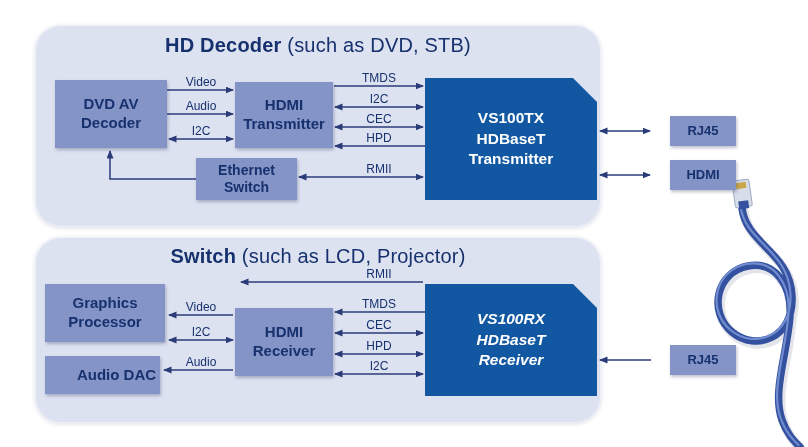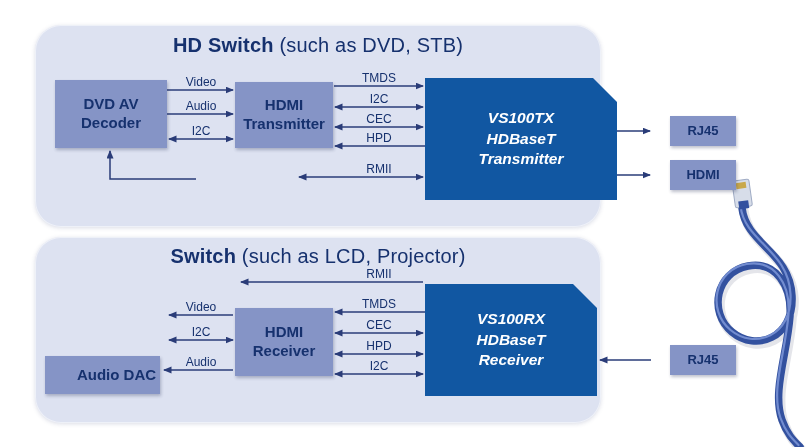--- a/index.html
+++ b/index.html
@@ -51,21 +51,21 @@
   .cable-hi   { stroke:#7e97d8; stroke-width:2.2; fill:none; stroke-linecap:round; opacity:.85; }
   .cable-sh   { stroke:rgba(30,40,80,.12); stroke-width:9.5; fill:none; stroke-linecap:round; }
 </style>
 </head>
 <body>
 
 <div class="stage">
 
   <div class="panel" style="left:35px; top:25px; width:566px; height:202px;">
     <div class="panel-title" style="top:9px;">
-      <span class="tmain">HD Switch</span>
+      <span class="tmain">HD Decoder</span>
       <span class="tsub">(such as DVD, STB)</span>
     </div>
   </div>
 
   <div class="panel" style="left:35px; top:237px; width:566px; height:186px;">
     <div class="panel-title" style="top:8px;">
       <span class="tmain">Switch</span>
       <span class="tsub">(such as LCD, Projector)</span>
     </div>
   </div>
@@ -116,26 +116,30 @@
         <rect x="737.5" y="182.5" width="10" height="6" fill="#c9a84a"></rect>
         <rect x="737.5" y="201" width="10" height="8" fill="#33519f"></rect>
       </g>
     </g>
   </svg>
 
   <div class="block" style="left:55px; top:80px; width:112px; height:68px;">DVD AV
 Decoder</div>
   <div class="block" style="left:235px; top:82px; width:98px; height:66px;">HDMI
 Transmitter</div>
-  <div class="block dark" style="left:425px; top:78px; width:192px; height:122px;font-style:italic;">VS100TX
+  <div class="block" style="left:196px; top:158px; width:101px; height:42px; font-size:14px;">Ethernet
+Switch</div>
+  <div class="block dark" style="left:425px; top:78px; width:172px; height:122px;">VS100TX
 HDBaseT
 Transmitter</div>
   <div class="block small" style="left:654px; top:116px; width:66px; height:30px;">RJ45</div>
   <div class="block small" style="left:654px; top:160px; width:66px; height:30px;">HDMI</div>
 
+  <div class="block" style="left:45px; top:284px; width:120px; height:58px;">Graphics
+Processor</div>
   <div class="block" style="left:45px; top:356px; width:115px; height:38px;padding-left:28px;">Audio DAC</div>
   <div class="block" style="left:235px; top:308px; width:98px; height:68px;">HDMI
 Receiver</div>
   <div class="block dark" style="left:425px; top:284px; width:172px; height:112px;font-style:italic;">VS100RX
 HDBaseT
 Receiver</div>
   <div class="block small" style="left:654px; top:345px; width:66px; height:30px;">RJ45</div>
 
   <span class="sig" style="left:201px; top:75px;">Video</span>
   <span class="sig" style="left:201px; top:99px;">Audio</span>

